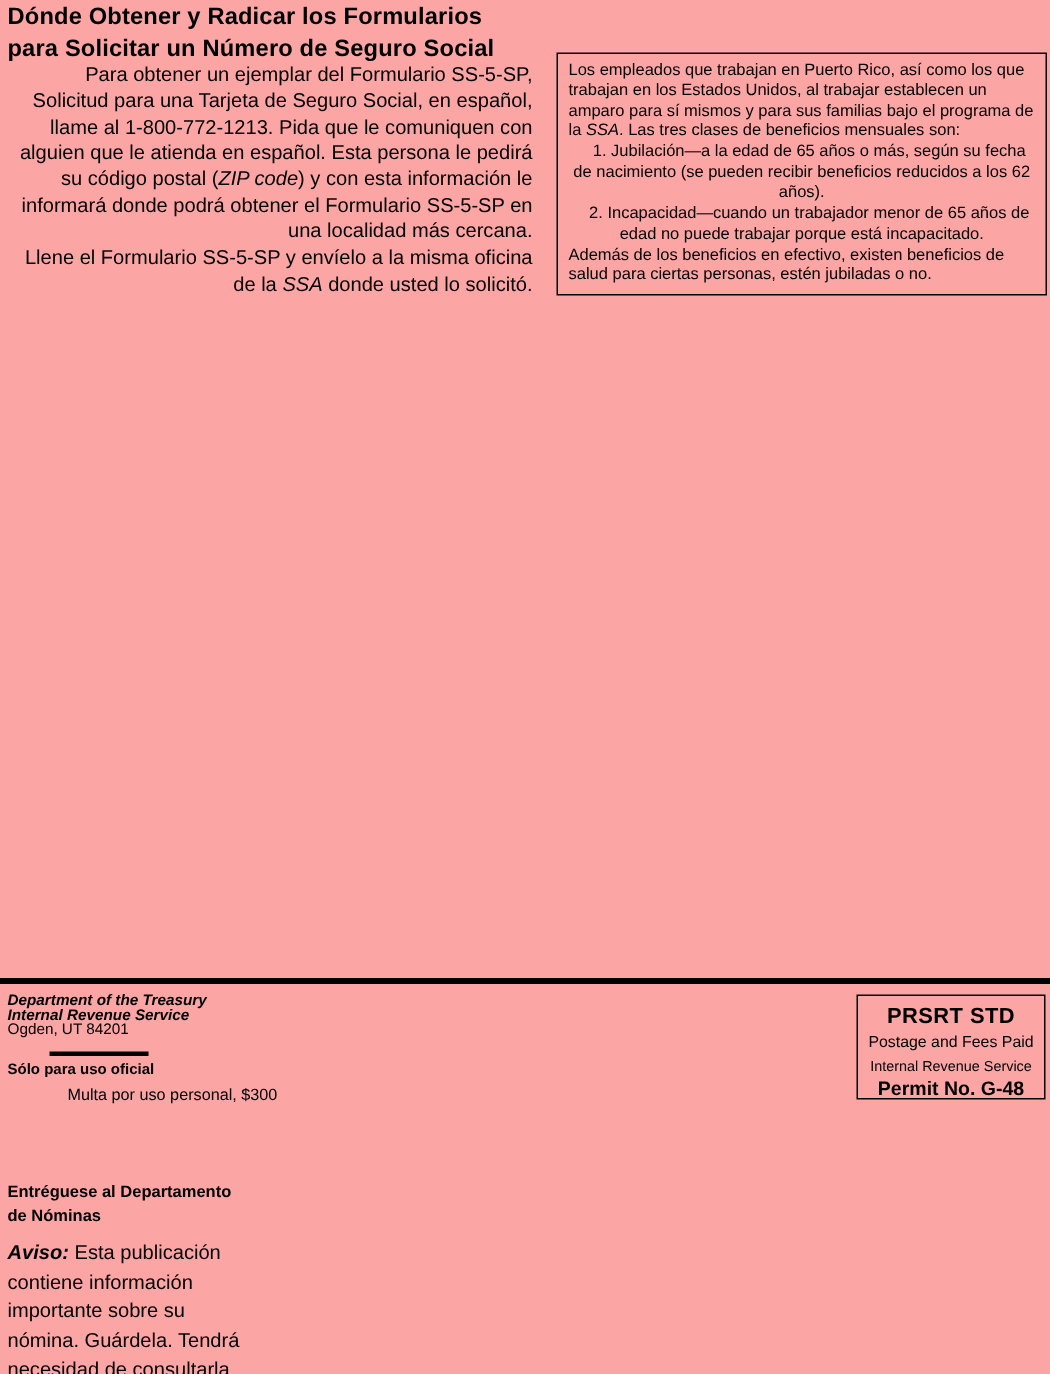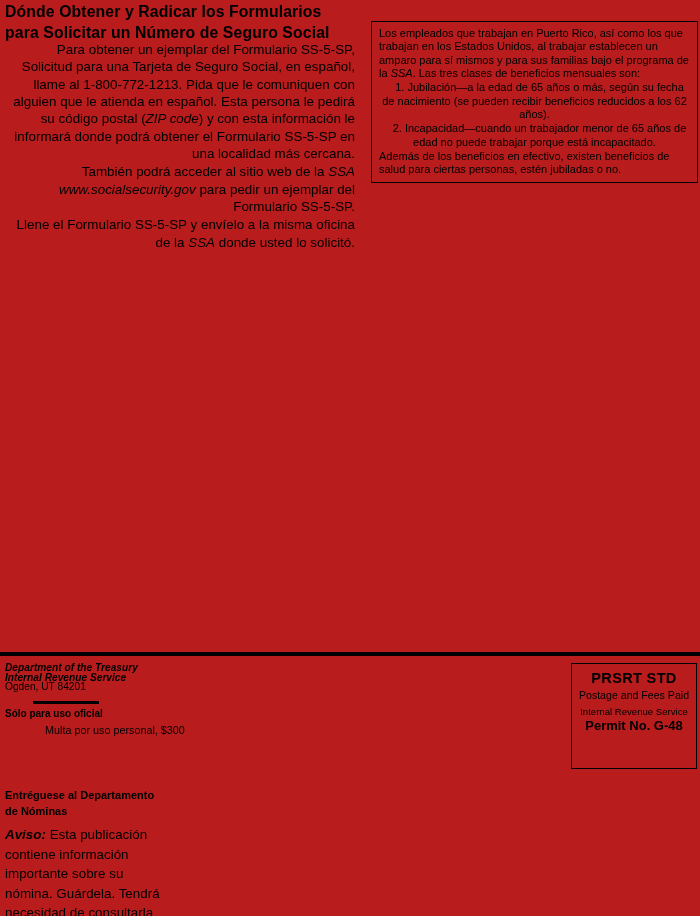--- a/index.html
+++ b/index.html
@@ -1,17 +1,17 @@
 <!DOCTYPE html>
 <html><head>
 <meta charset="utf-8">
 <style>
   html, body { margin: 0; padding: 0; background: #ffffff; }
   .page {
-    position: relative; width: 700px; height: 916px; background: #b91c1c;
+    position: relative; width: 700px; height: 916px; background: #fca5a5;
     color: #000; font-family: "Liberation Sans", sans-serif;
     overflow: hidden;
   }
   .it { font-style: italic; }
   .b { font-weight: bold; font-style: italic; }
 
   
   .title {
     position: absolute; left: 5px; top: 2px;
     font-weight: bold; font-size: 15.8px; line-height: 20.5px; letter-spacing: 0.1px;
@@ -19,42 +19,42 @@
 
   
   .left-col {
     position: absolute; left: 5px; top: 41px; width: 350px;
     font-size: 13.4px; line-height: 17.35px;
   }
   .left-col p { margin: 0 0 1px 0; text-align: right; }
 
   
   .info-box {
-    position: absolute; left: 371px; top: 21px; width: 327px;
+    position: absolute; left: 371px; top: 35px; width: 327px;
     box-sizing: border-box; border: 1.6px solid #000;
     padding: 5px 7px 5px 7px;
     font-size: 11px; line-height: 13.35px;
   }
   .info-box p { margin: 0; }
   .info-box .item { text-indent: 10px; margin-top: 1px; text-align: center; }
   .info-box .outro { margin-top: 1px; }
 
   
   .hrule { position: absolute; left: 0; top: 652px; width: 700px; height: 4px; background: #000; }
   .shortrule { position: absolute; left: 33px; top: 701px; width: 66px; height: 2.5px; background: #000; }
 
   
   .dept { position: absolute; left: 5px; top: 663px; font-size: 10.2px; line-height: 9.5px; }
 
   .solo  { position: absolute; left: 5px; top: 708px; font-size: 10px; font-weight: bold; }
   .multa { position: absolute; left: 5px; top: 724px; font-size: 10.8px; margin-left: 40px; }
 
   
   .postbox {
-    position: absolute; left: 571px; top: 663px; width: 126px; height: 106px;
+    position: absolute; left: 571px; top: 663px; width: 126px; height: 70px;
     box-sizing: border-box; border: 1.6px solid #000; text-align: center;
   }
   .prsrt  { margin-top: 6px; font-weight: bold; font-size: 14.6px; letter-spacing: 0.3px; }
   .pfees  { margin-top: 3px; font-size: 10.6px; }
   .pirs   { margin-top: 4.5px; font-size: 9.6px; }
   .permit { margin-top: 1px; font-weight: bold; font-size: 13px; }
 
   
   .delivery { position: absolute; left: 5px; top: 787px; width: 210px; }
   .delivery h2 { margin: 0; font-size: 11px; line-height: 16px; font-weight: bold; }
@@ -65,21 +65,20 @@
 
 <div class="page">
 
   <header class="title">
     <span>Dónde Obtener y Radicar los Formularios</span><br>
     <span>para Solicitar un Número de Seguro Social</span>
   </header>
 
   <section class="left-col">
     <p><span>Para obtener un ejemplar del Formulario SS-5-SP, Solicitud para una Tarjeta de Seguro Social, en español, llame al 1-800-772-1213. Pida que le comuniquen con alguien que le atienda en español. Esta persona le pedirá su código postal (</span><span class="it">ZIP code</span><span>) y con esta información le informará donde podrá obtener el Formulario SS-5-SP en una localidad más cercana.</span></p>
-    <p><span>También podrá acceder al sitio web de la </span><span class="it">SSA www.socialsecurity.gov</span><span> para pedir un ejemplar del Formulario SS-5-SP.</span></p>
     <p><span>Llene el Formulario SS-5-SP y envíelo a la misma oficina de la </span><span class="it">SSA</span><span> donde usted lo solicitó.</span></p>
   </section>
 
   <aside class="info-box">
     <p><span>Los empleados que trabajan en Puerto Rico, así como los que trabajan en los Estados Unidos, al trabajar establecen un amparo para sí mismos y para sus familias bajo el programa de la </span><span class="it">SSA</span><span>. Las tres clases de beneficios mensuales son:</span></p>
     <p class="item">1. Jubilación—a la edad de 65 años o más, según su fecha de nacimiento (se pueden recibir beneficios reducidos a los 62 años).</p>
     <p class="item">2. Incapacidad—cuando un trabajador menor de 65 años de edad no puede trabajar porque está incapacitado.</p>
     <p class="outro">Además de los beneficios en efectivo, existen beneficios de salud para ciertas personas, estén jubiladas o no.</p>
   </aside>
 

